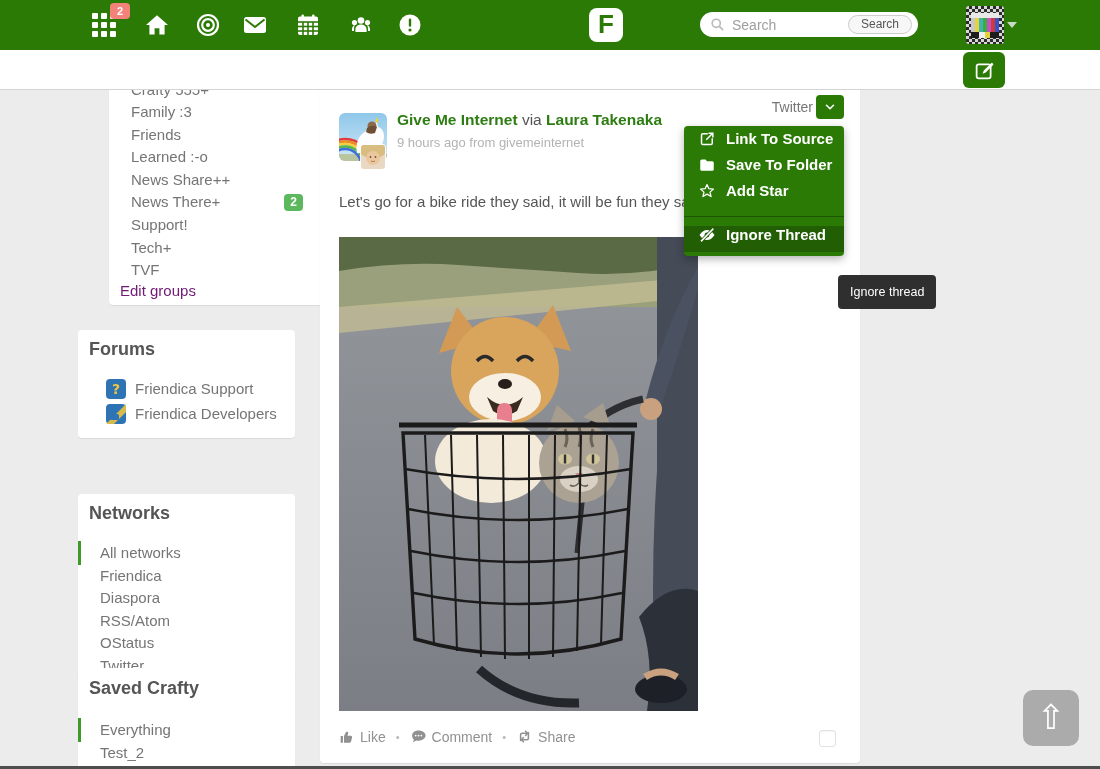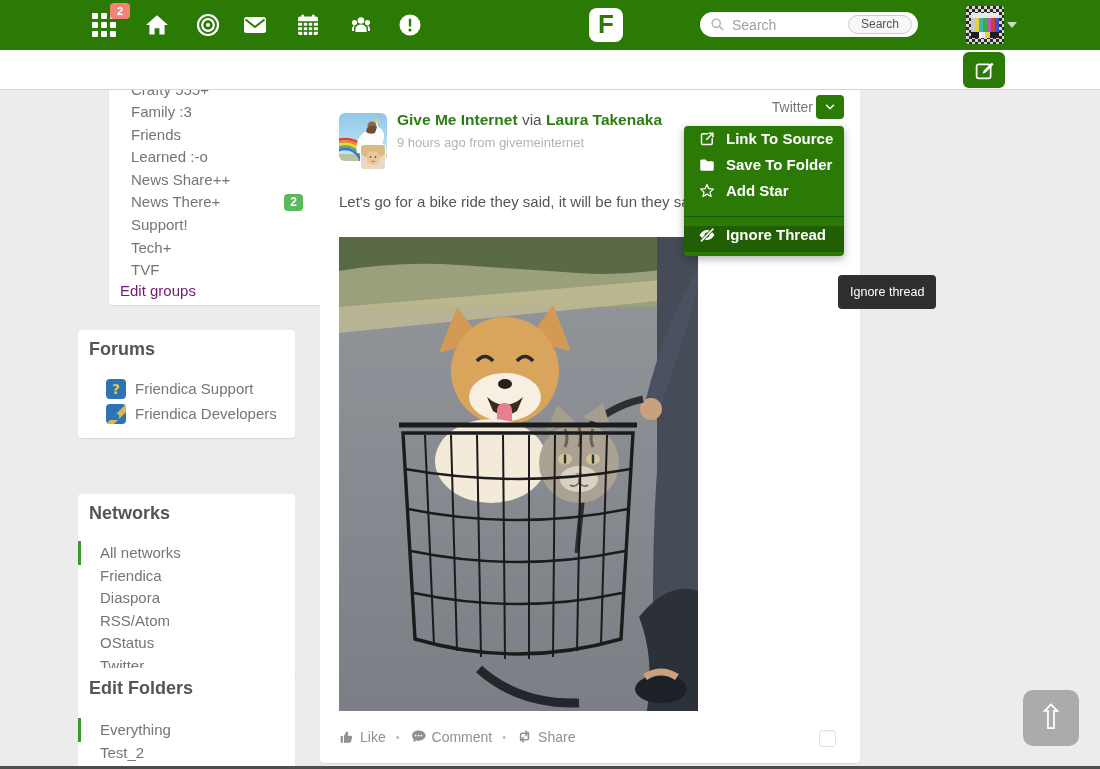--- a/index.html
+++ b/index.html
@@ -240,21 +240,21 @@
   <span class="active-bar" style="top:47px"></span>
   <span class="side-item" style="top:48px">All networks</span>
   <span class="side-item" style="top:71px">Friendica</span>
   <span class="side-item" style="top:93px">Diaspora</span>
   <span class="side-item" style="top:116px">RSS/Atom</span>
   <span class="side-item" style="top:138px">OStatus</span>
   <span class="side-item" style="top:161px">Twitter</span>
 </div>
 
 <div class="panel" style="top:668px; height:101px; border-radius:4px 4px 0 0;">
-  <span class="panel-header" style="top:10px">Edit Folders</span>
+  <span class="panel-header" style="top:10px">Saved Crafty</span>
   <span class="active-bar" style="top:50px"></span>
   <span class="side-item" style="top:51px">Everything</span>
   <span class="side-item" style="top:74px">Test_2</span>
 </div>
 
 <div class="post-card">
 
   <div class="post-avatar">
     <svg width="48" height="48" viewBox="0 0 48 48">
       <defs>

